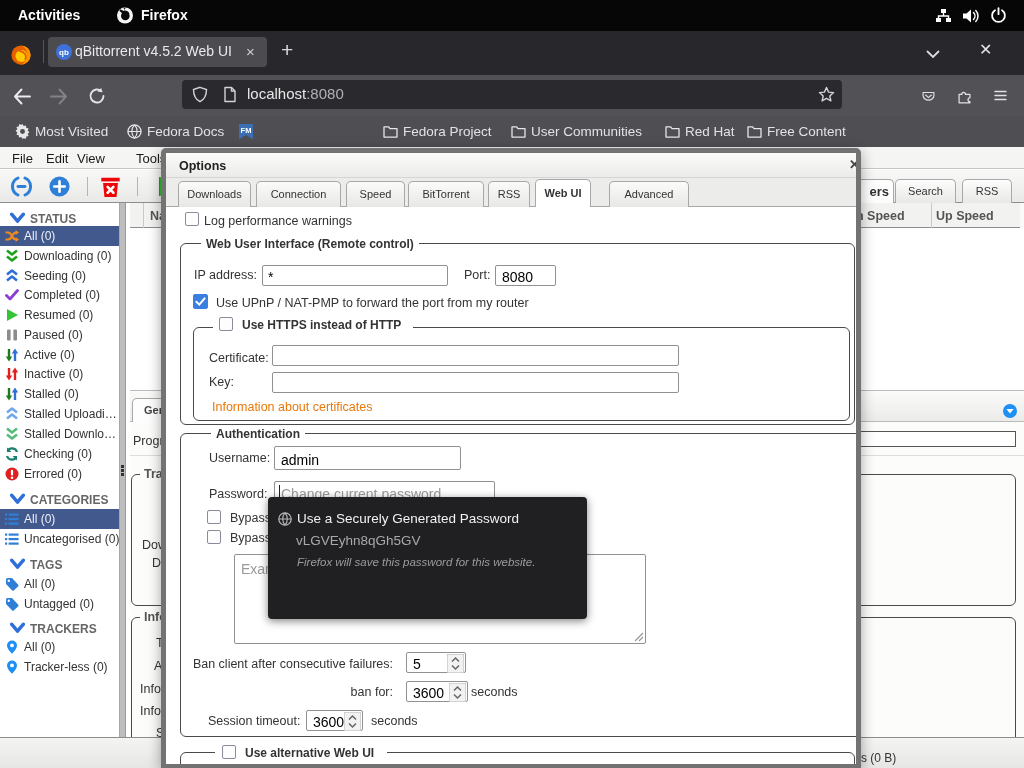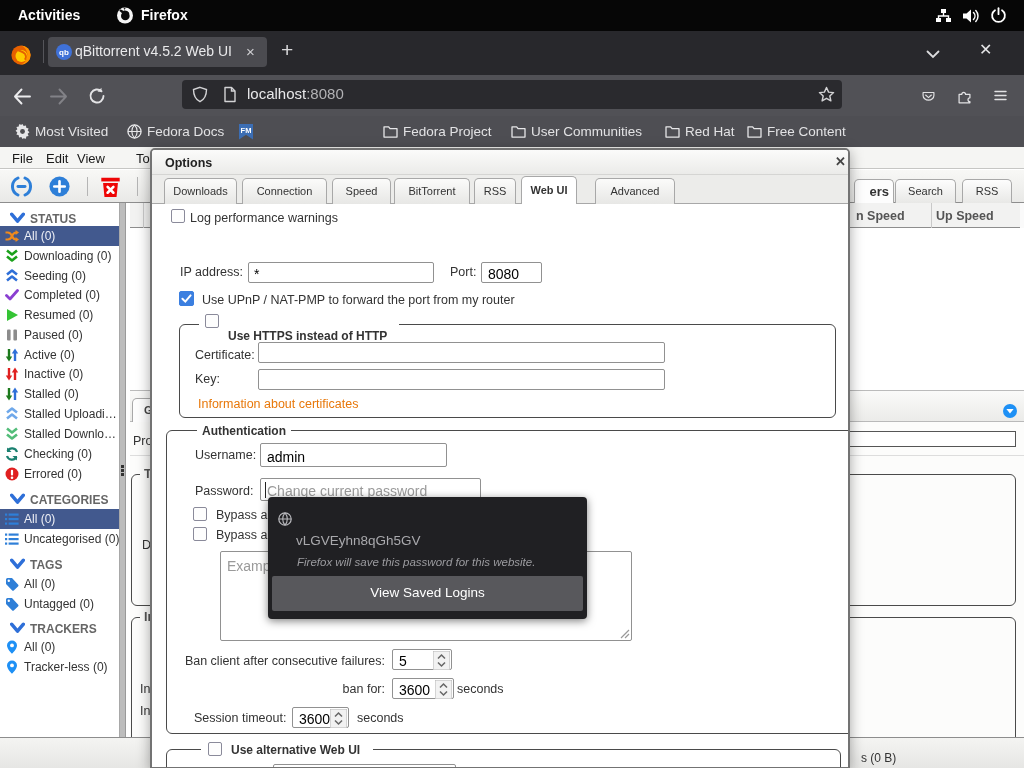--- a/index.html
+++ b/index.html
@@ -48,21 +48,21 @@
   
   #propstabs { left:130px; top:244px; width:894px; height:31px; background:linear-gradient(#fafaf9,#ebebe9); border-bottom:1px solid #b9b9b9; }
   #propscontent { left:130px; top:275px; width:894px; height:315px; background:#fcfcfb; font-size:12.5px; color:#333; overflow:hidden; }
   fieldset.qb { border:1px solid #4a4a4a; border-radius:6px; position:absolute; }
   fieldset.qb legend { font-weight:bold; color:#555; font-size:12.5px; margin-left:8px; padding:0 4px; }
 
   
   #statusbar { left:0; top:590px; width:1024px; height:31px; background:linear-gradient(#f4f4f2,#e6e6e4); border-top:1px solid #8d8d8d; font-size:12px; color:#333; }
 
   
-  #dialog { left:150px; top:148px; width:700px; height:621px; background:#fff; border:2px solid #737373; border-radius:5px 5px 0 0; box-shadow:0 3px 14px rgba(0,0,0,0.35); overflow:hidden; }
+  #dialog { left:161px; top:148px; width:700px; height:621px; background:#fff; border:5px solid #737373; border-radius:5px 5px 0 0; box-shadow:0 3px 14px rgba(0,0,0,0.35); overflow:hidden; }
   #dlgtitle { position:absolute; left:0; top:0; width:100%; height:25px; background:linear-gradient(#fbfbfa,#ebebe9); border-bottom:1px solid #d5d5d3; }
   #dlgtabs { position:absolute; left:0; top:25px; width:100%; height:29px; background:#ececea; border-bottom:1px solid #a8a8a8; }
   .dtab { position:absolute; top:3px; height:26px; background:linear-gradient(#fbfbfa,#e7e7e5); border:1px solid #a8a8a8; border-bottom:none; border-radius:5px 5px 0 0; font-size:11px; color:#333; text-align:center; line-height:25px; }
   .dtab.active { background:#fff; font-weight:bold; top:1px; height:29px; line-height:27px; }
   #dlgbody { position:absolute; left:0; top:54px; width:100%; height:567px; background:#fff; font-size:12.5px; color:#333; }
   .flabel { position:absolute; white-space:nowrap; }
   .fs { position:absolute; border:1px solid #4a4a4a; border-radius:6px; }
   .fsleg { position:absolute; top:-9px; height:18px; line-height:18px; background:#fff; padding:0 5px; font-weight:bold; color:#333; font-size:12px; white-space:nowrap; }
   .inp { position:absolute; border:1px solid #919191; border-radius:2px; background:#fff; font-size:14px; color:#000; }
   .inp span { position:absolute; white-space:nowrap; }
@@ -443,40 +443,43 @@
       <div class="dtab" style="left:180px;width:59px;">Speed</div>
       <div class="dtab" style="left:242px;width:76px;">BitTorrent</div>
       <div class="dtab" style="left:322px;width:42px;">RSS</div>
       <div class="dtab active" style="left:369px;width:56px;">Web UI</div>
       <div class="dtab" style="left:443px;width:80px;">Advanced</div>
     </div>
     <div id="dlgbody">
       <div class="cb" style="left:19px;top:5px;"></div>
       <span class="flabel" style="left:38px;top:7px;">Log performance warnings</span>
 
+      <div class="fs" style="left:14px;top:36px;width:675px;height:182px;">
+        <span class="fsleg" style="left:20px;">Web User Interface (Remote control)</span>
+      </div>
       <span class="flabel" style="left:28px;top:61px;">IP address:</span>
       <div class="inp" style="left:96px;top:58px;width:186px;height:21px;">
           <span style="left:5px;top:3px;">*</span>
         </div>
       <span class="flabel" style="left:298px;top:61px;">Port:</span>
       <div class="inp" style="left:329px;top:58px;width:61px;height:21px;">
           <span style="left:6px;top:3px;">8080</span>
         </div>
       <div class="cb checked" style="left:27px;top:87px;width:15px;height:15px;">
         <svg width="15" height="15" viewBox="0 0 15 15" style="position:absolute;left:-1px;top:-1px;">
             <path d="M3.4 7.8 L6.3 10.6 L11.6 4.4" stroke="#fff" stroke-width="2" fill="none" stroke-linecap="round"></path>
           </svg>
       </div>
       <span class="flabel" style="left:50px;top:89px;">Use UPnP / NAT-PMP to forward the port from my router</span>
 
       <div class="fs" style="left:27px;top:120px;width:657px;height:94px;">
         <span class="fsleg" style="left:19px;width:200px;">&nbsp;</span>
       </div>
       <div class="cb" style="left:53px;top:110px;"></div>
-      <span class="flabel" style="left:76px;top:111px;font-weight:bold;font-size:12px;margin-top:14px;">Use HTTPS instead of HTTP</span>
+      <span class="flabel" style="left:76px;top:111px;font-weight:bold;font-size:12px;">Use HTTPS instead of HTTP</span>
       <span class="flabel" style="left:43px;top:144px;">Certificate:</span>
       <div class="inp" style="left:106px;top:138px;width:407px;height:21px;"></div>
       <span class="flabel" style="left:43px;top:168px;">Key:</span>
       <div class="inp" style="left:106px;top:165px;width:407px;height:21px;"></div>
       <span class="flabel" style="left:46px;top:193px;color:#e8780a;">Information about certificates</span>
 
       <div class="fs" style="left:14px;top:226px;width:740px;height:304px;">
         <span class="fsleg" style="left:30px;">Authentication</span>
       </div>
       <span class="flabel" style="left:43px;top:244px;">Username:</span>
@@ -534,19 +537,17 @@
       <div class="cb" style="left:56px;top:538px;"></div>
       <span class="flabel" style="left:79px;top:539px;font-weight:bold;font-size:12px;">Use alternative Web UI</span>
       <div class="inp" style="left:121px;top:560px;width:183px;height:20px;"></div>
     </div>
   </div>
   <div class="abs" id="ffpopup">
     <svg style="position:absolute;left:10px;top:15px;" width="14" height="14" viewBox="0 0 14 14">
         <circle cx="7" cy="7" r="6.2" fill="none" stroke="#b8b8bc" stroke-width="1.2"></circle>
         <path d="M0.8 7 h12.4 M7 0.8 a9.5 9.5 0 0 1 0 12.4 M7 0.8 a9.5 9.5 0 0 0 0 12.4" stroke="#b8b8bc" stroke-width="1.1" fill="none"></path>
       </svg>
+    <span style="position:absolute;left:29px;top:14px;font-size:13.5px;color:#f1f1f2;">Use a Securely Generated Password</span>
     <span style="position:absolute;left:28px;top:36px;font-size:13.5px;color:#a9a9ad;">vLGVEyhn8qGh5GV</span>
     <span style="position:absolute;left:29px;top:59px;font-size:11.5px;font-style:italic;color:#9c9ca0;">Firefox will save this password for this website.</span>
-    <div style="position:absolute;left:4px;top:79px;width:311px;height:35px;background:#58585c;border-radius:2px;">
-      <span style="position:absolute;left:0;top:9px;width:100%;text-align:center;font-size:13.5px;color:#fff;">View Saved Logins</span>
-    </div>
   </div>
 </div>
 
 </body></html>

